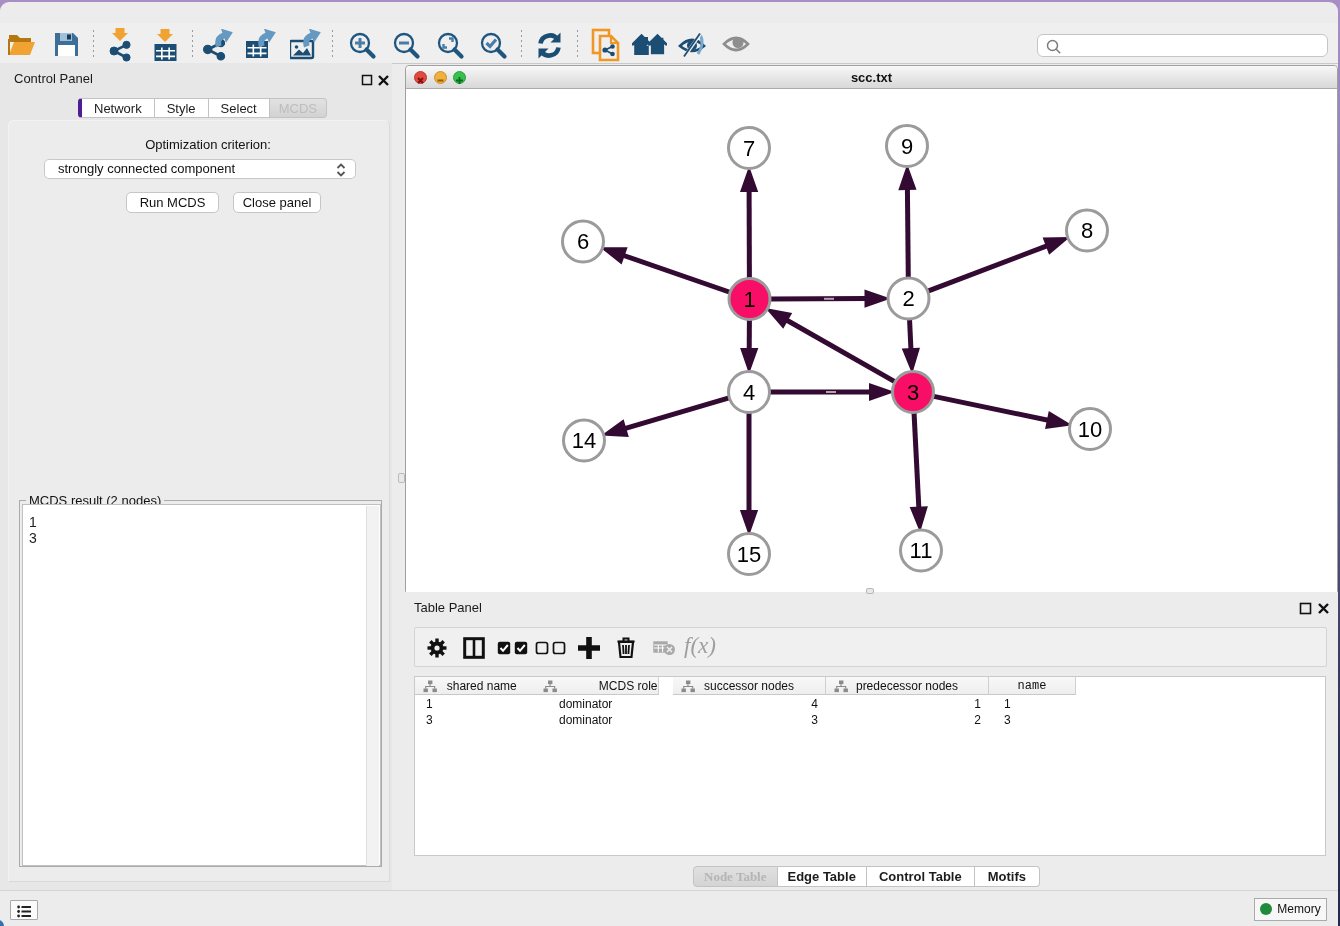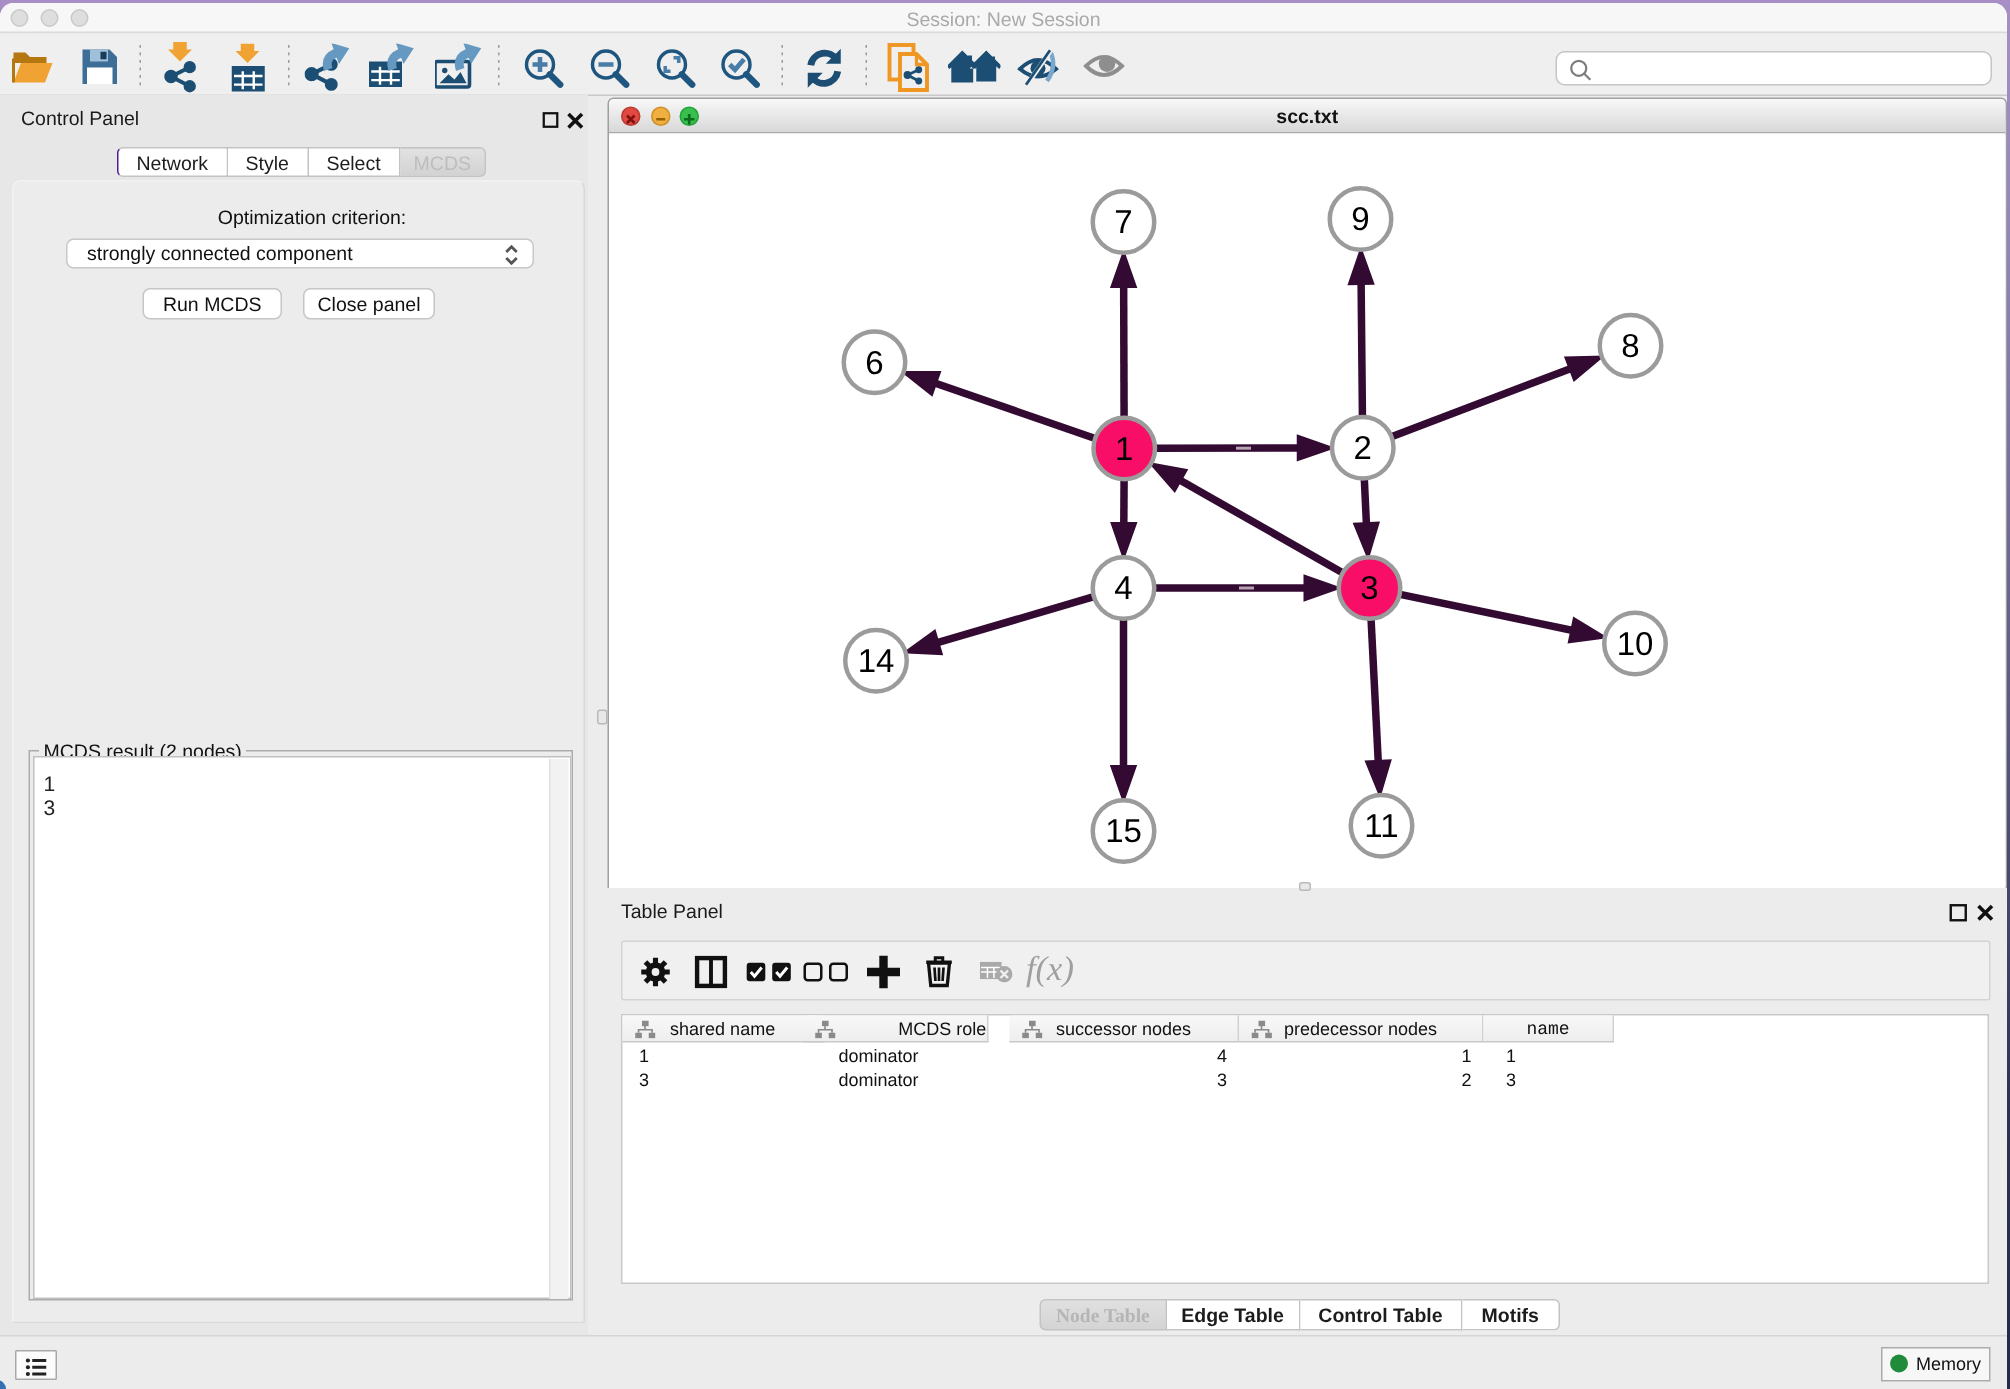--- a/index.html
+++ b/index.html
@@ -15,26 +15,26 @@
 #toolbar { position:absolute; left:0; top:21px; width:1338px; height:41px; background:#efefef; border-bottom:1px solid #c9c9c9; }
 .tbi { position:absolute; margin-top:2px; }
 .tsep { position:absolute; top:7px; width:1px; height:30px; background-image:linear-gradient(#9a9a9a 2px, transparent 2px); background-size:1px 5px; }
 #search { position:absolute; left:1037px; top:11px; width:291px; height:23px; background:#fff; border:1px solid #c5c5c5; border-radius:6px; }
 
 #cpanel { position:absolute; left:0; top:61px; width:392px; height:827px; background:#e7e7e7;padding-left:48px; }
 #cpanel-hdr { position:absolute; left:14px; top:8px; font-size:13px; color:#1a1a1a; }
 #cp-inner { position:absolute; left:8px; top:57px; width:382px; height:762px; background:#ececec; border:1px solid #f2f2f2; border-right-color:#d9d9d9; border-bottom-color:#d9d9d9; border-radius:6px 6px 0 0; }
 .tabs { position:absolute; display:flex; font-size:13px; }
 .tab { height:20px; line-height:19px; padding:0 12px; background:#fff; border:1px solid #c3c3c3; border-left:none; color:#1c1c1c; text-align:center; }
-.tab.first { border-left:1px solid #4c1d95; border-radius:4px 0 0 4px; }
+.tab.first { border-left:4px solid #4c1d95; border-radius:4px 0 0 4px; }
 .tab.last { border-radius:0 4px 4px 0; }
 .tab.sel { background:linear-gradient(#e2e2e2,#d2d2d2); color:#bdbdbd; }
 #opt-label { position:absolute; left:0; top:74px; width:392px; text-align:center; font-size:13px; color:#111;margin-left:12px; }
 #combo { position:absolute; left:44px; top:96px; width:312px; height:20px; background:#fff; border:1px solid #c8c8c8; border-radius:5px; font-size:13px; color:#111; line-height:18px; padding-left:13px; }
-.btn { position:absolute; height:21px; background:#fff; border:1px solid #c6c6c6; border-radius:5px; font-size:13px; color:#111; text-align:center; line-height:19px; }
+.btn { position:absolute; height:21px; background:#fff; border:1px solid #c6c6c6; border-radius:5px; font-size:13px; color:#111; text-align:center; line-height:19px;margin-left:31px; }
 #groupbox { position:absolute; left:19px; top:437px; width:363px; height:367px; border:1px solid #ababab; }
 #groupbox-label { position:absolute; left:6px; top:-8px; background:#ececec; padding:0 3px; font-size:13px; color:#111; }
 #resultarea { position:absolute; left:2px; top:3px; width:359px; height:362px; background:#fff; border:1px solid #c0c0c0; font-size:14px; color:#222; }
 #resultscroll { position:absolute; right:1px; top:1px; width:13px; height:360px; background:#f2f2f2; border-left:1px solid #e0e0e0; }
 
 #netwin { position:absolute; left:405px; top:63px; width:933px; height:527px; border:1px solid #a0a0a0; border-radius:4px 4px 0 0; background:#fff; }
 #nettitle { position:absolute; left:0; top:0; width:100%; height:23px; background:linear-gradient(#f8f8f8,#d8d8d8); border-bottom:1px solid #ababab; border-radius:4px 4px 0 0; }
 #nettitle .txt { position:absolute; top:4px; width:100%; text-align:center; font-size:13px; font-weight:bold; color:#111; }
 .wbtn { position:absolute; top:5px; width:13px; height:13px; border-radius:50%; }
 #netcanvas { position:absolute; left:0; top:24px; width:931px; height:502px; background:#fff; }
@@ -51,26 +51,20 @@
 .btab.last { border-radius:0 4px 4px 0; }
 .btab.sel { background:linear-gradient(#e0e0e0,#d4d4d4); color:#b5b5b5;font-family:Liberation Serif, serif; }
 
 #statusbar { position:absolute; left:0; top:888px; width:1338px; height:36px; background:#ececec; border-top:1px solid #d5d5d5; }
 #listbtn { position:absolute; left:10px; top:9px; width:28px; height:20px; background:#fbfbfb; border:1px solid #a9a9a9; border-radius:1px; }
 #membtn { position:absolute; right:11px; top:7px; width:73px; height:23px; background:#f7f7f7; border:1px solid #ababab; font-size:12px; color:#111; }
 </style>
 </head>
 <body>
 <div id="win">
-  <div id="titlebar">
-    <div class="tl" style="left:7px;"></div>
-    <div class="tl" style="left:27px;"></div>
-    <div class="tl" style="left:47px;"></div>
-    <div id="title">Session: New Session</div>
-  </div>
   <div id="toolbar">
       <div class="tsep" style="left:93px;"></div>
       <div class="tsep" style="left:192px;"></div>
       <div class="tsep" style="left:332px;"></div>
       <div class="tsep" style="left:521px;"></div>
       <div class="tsep" style="left:577px;"></div>
       <svg class="tbi" style="left:6px; top:6px;" width="31" height="27" viewBox="0 0 31 27">
         <path d="M3 4 L11 4 L14 7 L25 7 L25 11 L3 11 Z" fill="#b5770f"></path>
 <path d="M3 24 L8 11 L29 11 L24 24 Z" fill="#f0a232"></path>
 <path d="M3 24 L3 8" stroke="#b5770f" stroke-width="2"></path>

